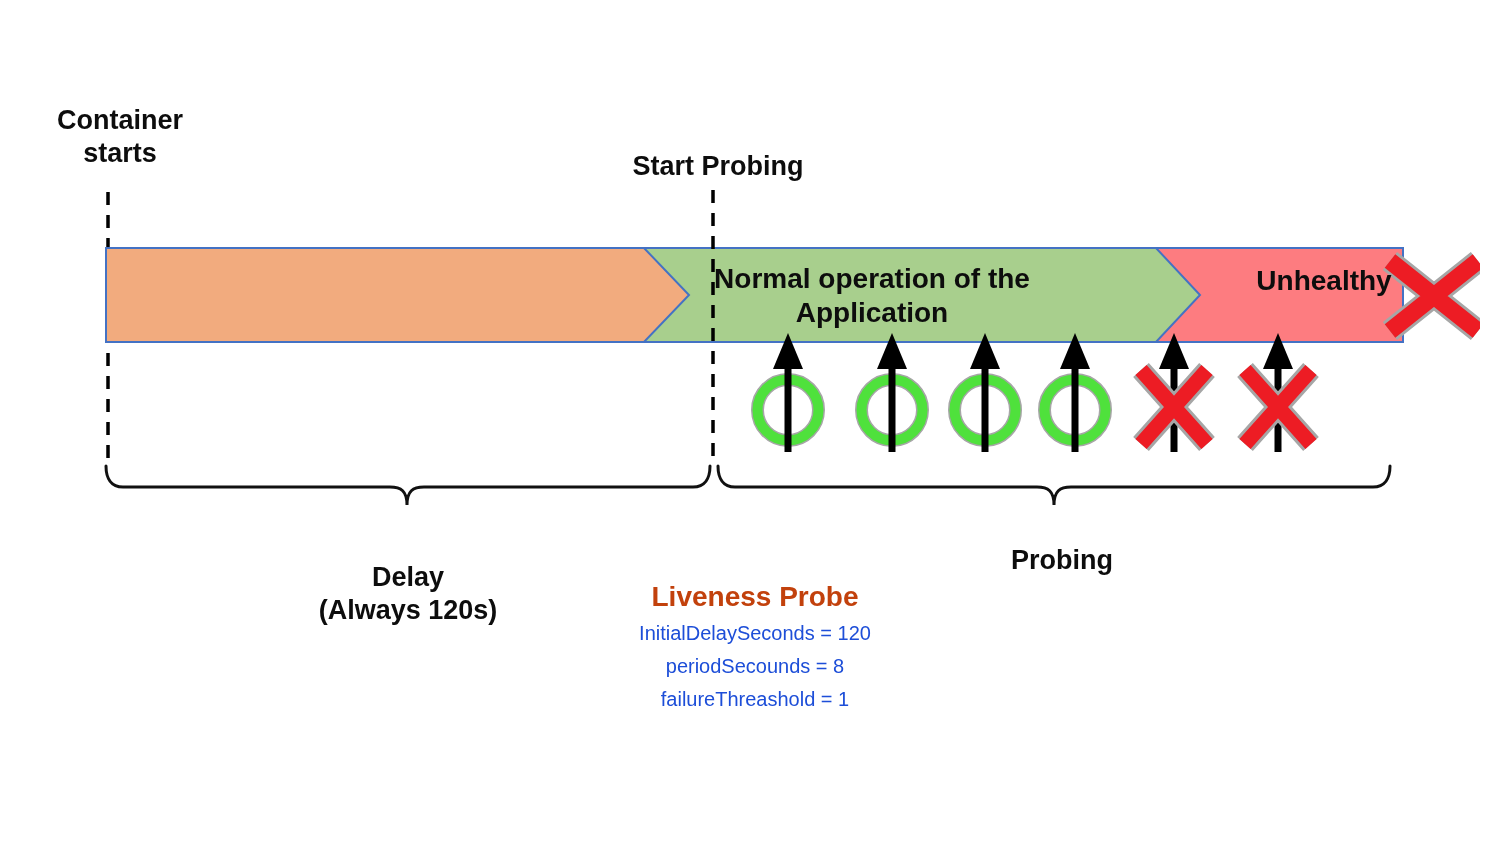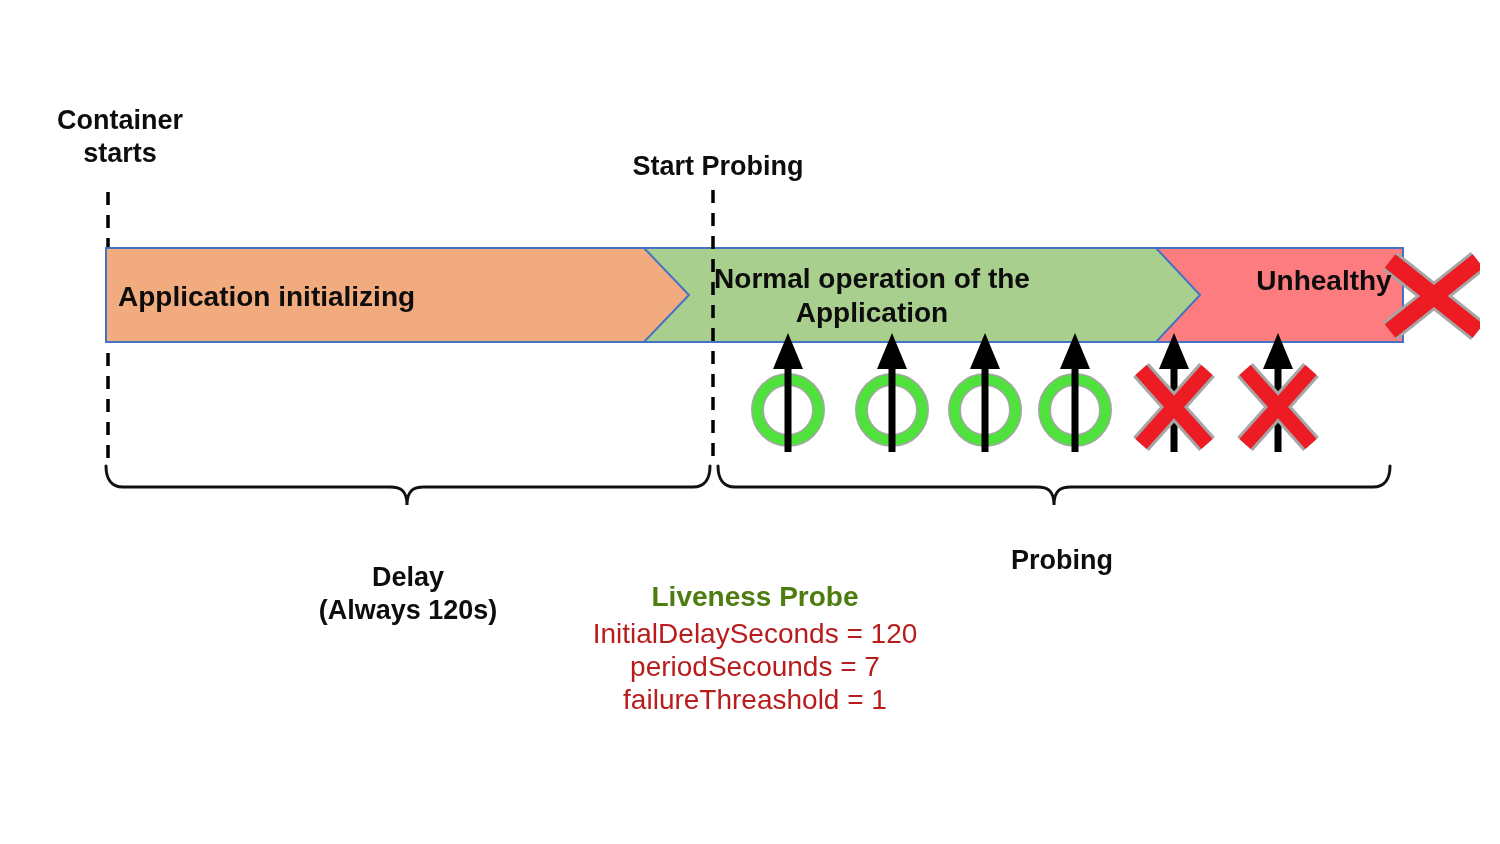--- a/index.html
+++ b/index.html
@@ -16,22 +16,22 @@
     color:#0d0d0d;
     white-space:pre-line;
     text-align:center;
     line-height:1.22;
   }
   .centered{transform:translateX(-50%);}
   .milestone{font-size:27px;font-weight:bold;}
   .phase-label{font-size:28px;font-weight:bold;}
   .span-label{font-size:27px;font-weight:bold;}
   .config-block{position:absolute;text-align:center;transform:translateX(-50%);}
-  .config-title{font-size:28px;font-weight:bold;color:#4d7c0f;margin-bottom:4px;}
-  .config-line{font-size:28px;font-weight:normal;color:#b91c1c;line-height:33px;}
+  .config-title{font-size:28px;font-weight:bold;color:#c2410c;margin-bottom:4px;}
+  .config-line{font-size:20px;font-weight:normal;color:#1d4ed8;line-height:33px;}
 </style>
 </head>
 <body>
 
 <div id="canvas">
 
   <svg id="shapes" viewBox="0 0 1500 844">
 
     <line x1="108" y1="192" x2="108" y2="466" stroke="#000000" stroke-width="3.5" stroke-dasharray="13 10"></line>
 
@@ -95,32 +95,31 @@
       <path d="M 1390 261 L 1478 331 M 1478 261 L 1390 331" stroke="#A6A6A6" stroke-width="23" fill="none"></path>
       <path d="M 1390 261 L 1478 331 M 1478 261 L 1390 331" stroke-width="17" fill="none" stroke="#ED1C24"></path>
     </g>
   </svg>
 
   <div class="label milestone centered" style="left:120px;top:104px;">Container
 starts</div>
 
   <div class="label milestone centered" style="left:718px;top:150px;">Start Probing</div>
 
-  <div class="label phase-label" style="left:118px;top:280px;text-align:left;">Application initializing</div>
 
   <div class="label phase-label centered" style="left:872px;top:262px;">Normal operation of the
 Application</div>
 
   <div class="label phase-label centered" style="left:1324px;top:264px;">Unhealthy</div>
 
   <div class="label span-label centered" style="left:408px;top:516px;margin-top:45px;">Delay
 (Always 120s)</div>
 
   <div class="label span-label centered" style="left:1062px;top:544px;">Probing</div>
 
   <div class="config-block" style="left:755px;top:581px;">
     <div class="config-title">Liveness Probe</div>
     <div class="config-line">InitialDelaySeconds = 120</div>
-    <div class="config-line">periodSecounds = 7</div>
+    <div class="config-line">periodSecounds = 8</div>
     <div class="config-line">failureThreashold = 1</div>
   </div>
 
 </div>
 
 </body></html>

